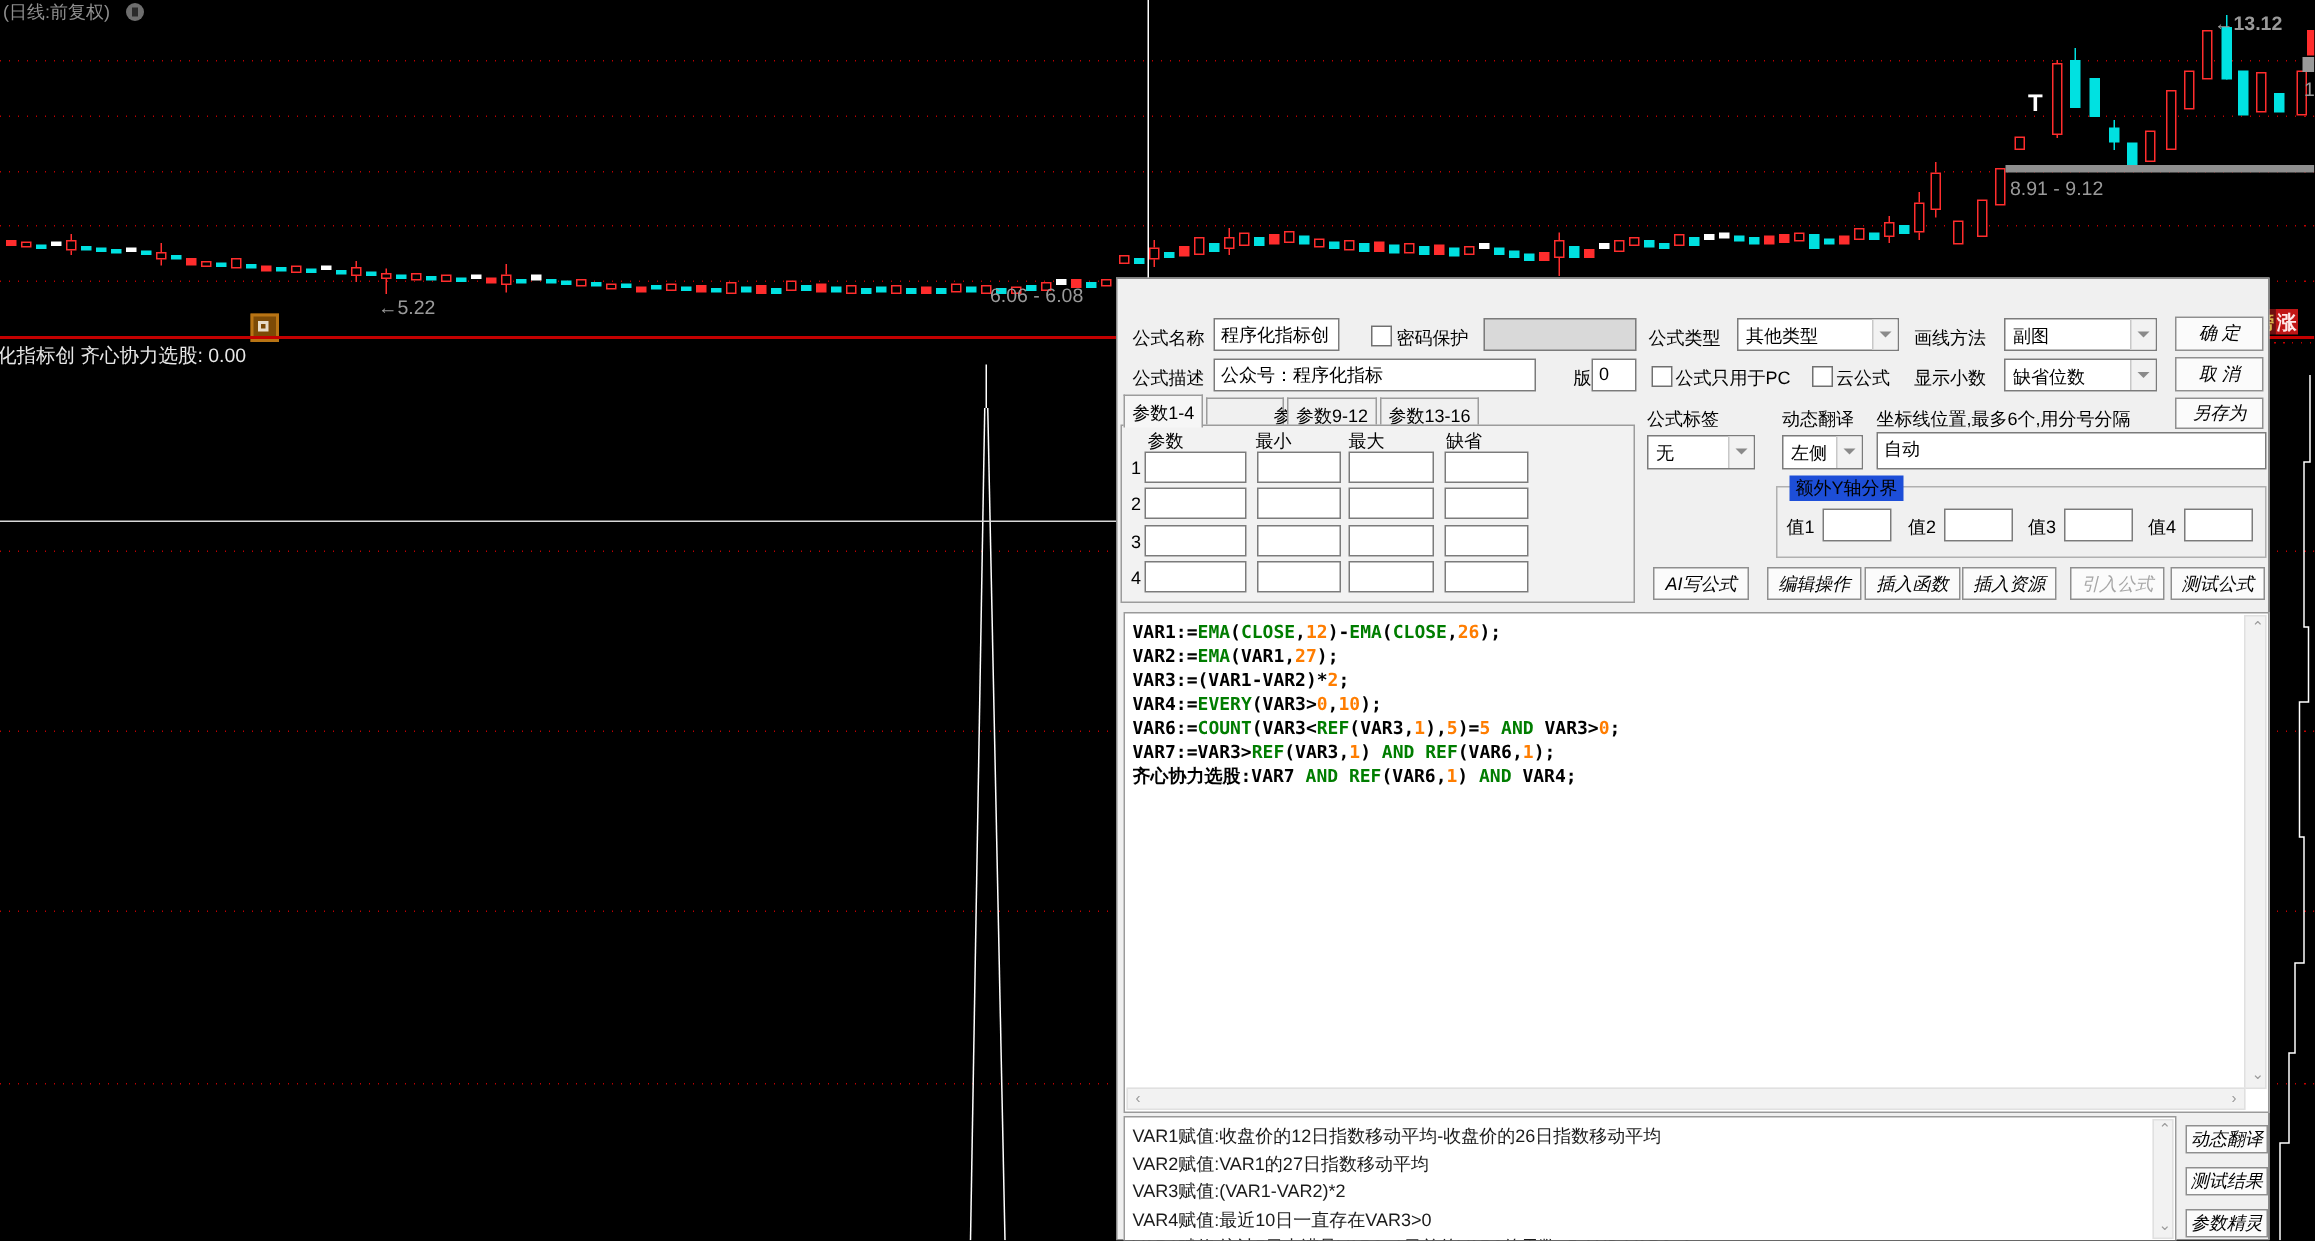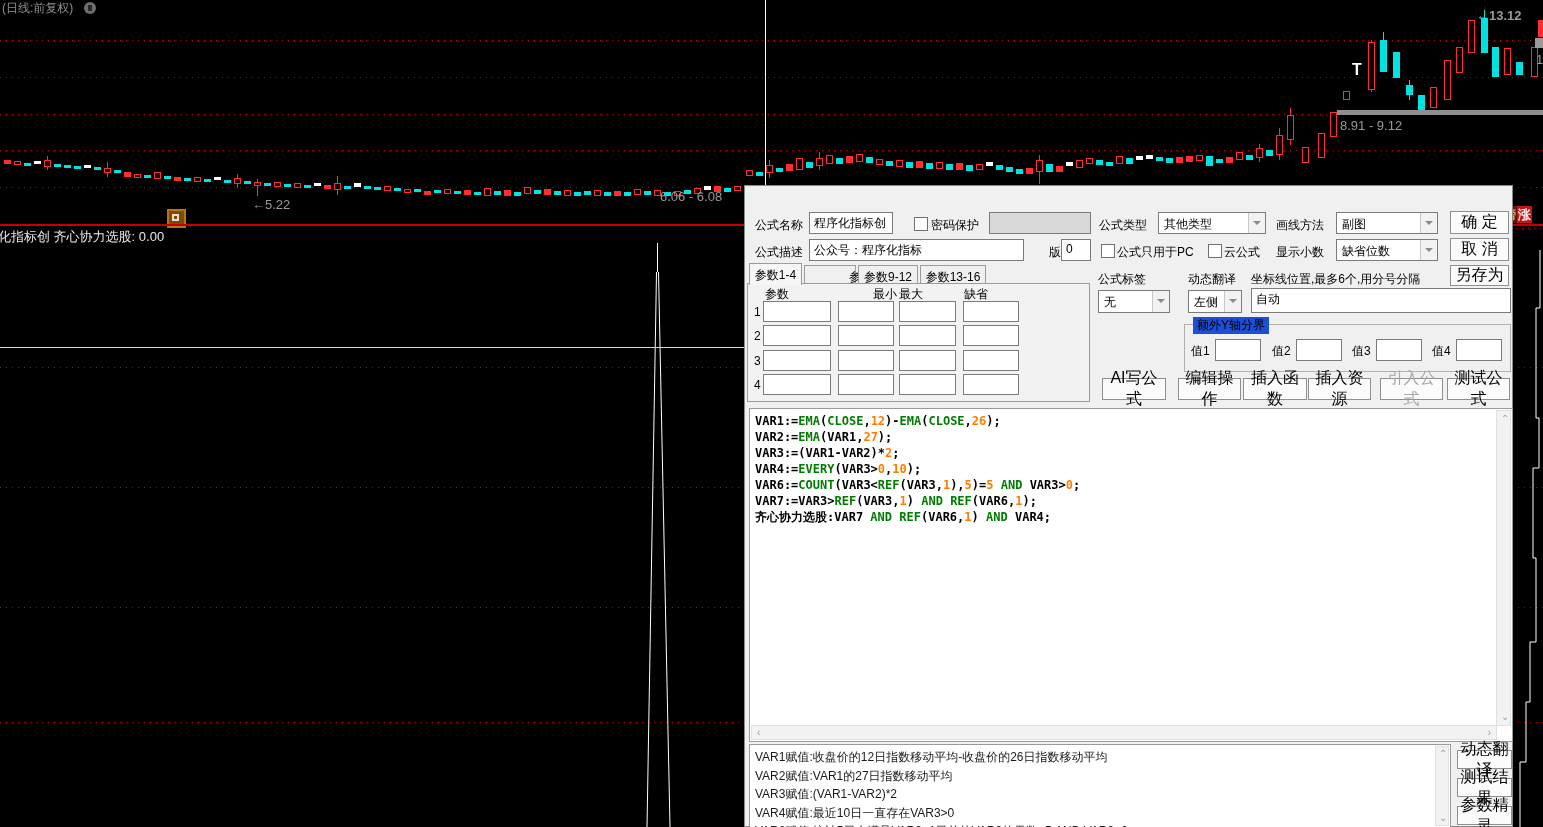--- a/index.html
+++ b/index.html
@@ -37,21 +37,21 @@
           border:1px solid #8a8a8a;box-sizing:border-box;font-size:12px;color:#000;}
   .titlebar{position:absolute;left:0;top:0;width:100%;height:20px;background:#a02c30;color:#f3e9e9;}
   .titlebar .t{position:absolute;left:10px;top:3px;font-size:12px;}
   .win-btn{position:absolute;top:2px;width:16px;height:16px;color:#f3dcdc;font-size:12px;
            text-align:center;line-height:16px;cursor:default;}
   .lbl{position:absolute;white-space:nowrap;}
   .inp{position:absolute;background:#fff;border:1px solid #7b7b7b;box-sizing:border-box;
        font-size:12px;padding:2px 4px;color:#000;overflow:hidden;white-space:nowrap;}
   .inp.dis{background:#d9d9d9;}
   .btn{position:absolute;background:#fbfbfb;border:1px solid #8f8f8f;box-sizing:border-box;
-       text-align:center;font-size:16px;color:#000;display:flex;align-items:center;justify-content:center;}
+       text-align:center;font-size:12px;color:#000;display:flex;align-items:center;justify-content:center;font-style:italic;}
   .btn.dis{color:#a6a6a6;}
   .dd{position:absolute;background:#fff;border:1px solid #7b7b7b;box-sizing:border-box;}
   .dd .val{position:absolute;left:5px;top:3px;font-size:12px;white-space:nowrap;}
   .dd .arr{position:absolute;right:0;top:0;bottom:0;width:16px;border-left:1px solid #c8c8c8;
            background:#f2f2f2;}
   .dd .arr:after{content:"";position:absolute;left:4px;top:8px;border:4px solid transparent;
            border-top-color:#8a8a8a;}
   .cb{position:absolute;width:12px;height:12px;background:#fff;border:1px solid #707070;}
   .tab{position:absolute;height:20px;background:#f0f0f0;border:1px solid #9c9c9c;border-bottom:none;
        box-sizing:border-box;text-align:center;font-size:12px;padding-top:3px;}
@@ -326,21 +326,21 @@
         <div class="tab" style="left: 175px; top: 79px; width: 66px;">参数13-16</div>
       </div>
     <span class="lbl" style="left:353px;top:85px;">公式标签</span>
     <span class="lbl" style="left:443px;top:85px;">动态翻译</span>
     <span class="lbl" style="left:506px;top:85px;">坐标线位置,最多6个,用分号分隔</span>
     <div class="btn" style="left:705px;top:79px;width:59px;height:21px;">另存为</div>
 
     <div class="panel" style="left:2px;top:97px;width:343px;height:119px;background:#f2f2f2;"></div>
     <div id="param-headers">
         <div class="lbl" style="left: 20px; top: 100px;">参数</div>
-        <div class="lbl" style="left: 92px; top: 100px; margin-left: 36px;">最小</div>
+        <div class="lbl" style="left: 92px; top: 100px;">最小</div>
         <div class="lbl" style="left: 154px; top: 100px;">最大</div>
         <div class="lbl" style="left: 219px; top: 100px;">缺省</div>
       </div>
     <div id="param-rows">
         <div class="lbl" style="left: 9px; top: 119px;">1</div>
         <div class="inp" style="left: 18px; top: 115px; width: 68px; height: 21px;"></div>
         <div class="inp" style="left: 93px; top: 115px; width: 56px; height: 21px;"></div>
         <div class="inp" style="left: 154px; top: 115px; width: 57px; height: 21px;"></div>
         <div class="inp" style="left: 218px; top: 115px; width: 56px; height: 21px;"></div>
         <div class="lbl" style="left: 9px; top: 143px;">2</div>

